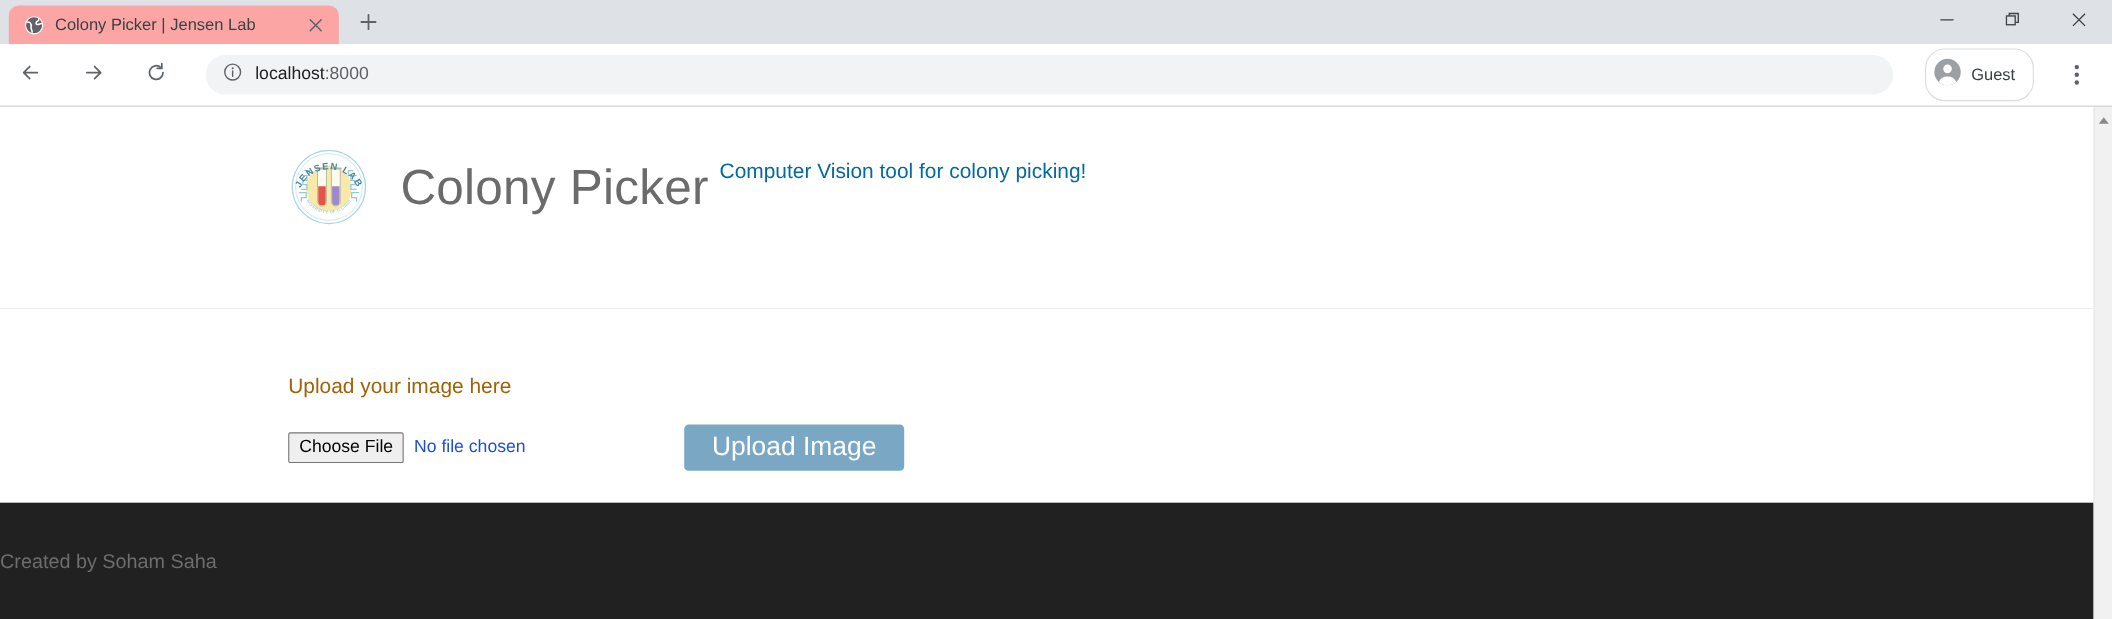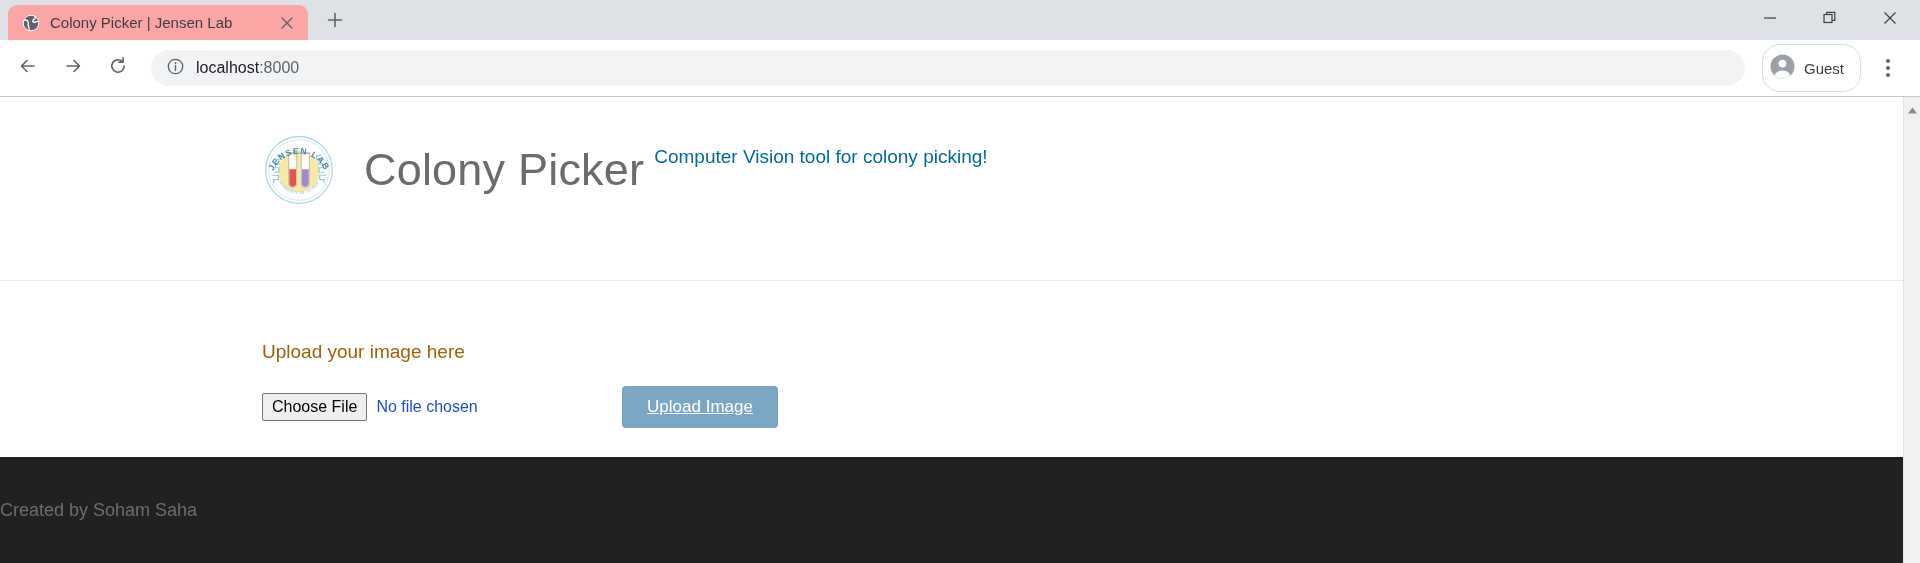--- a/index.html
+++ b/index.html
@@ -62,21 +62,21 @@
     display: flex; align-items: center; justify-content: center;
   }
 
   .toolbar {
     height: 56px;
     flex: 0 0 56px;
     background: #ffffff;
     display: flex;
     align-items: center;
     padding: 0 14px 0 8px;
-    gap: 5px;
+    gap: 17px;
   }
   .nav-btn {
     width: 40px; height: 40px;
     display: flex; align-items: center; justify-content: center;
     border-radius: 50%;
     flex: 0 0 40px;
   }
   .omnibox {
     flex: 1 1 auto;
     height: 36px;
@@ -199,26 +199,25 @@
   .no-file {
     font-size: 16px;
     color: #1d4ed8;
   }
   .upload-btn {
     background: #7aa8c4;
     color: #ffffff;
     border: none;
     border-radius: 4px;
     font-family: "Liberation Sans", sans-serif;
-    font-size: 17px;
-    width: 156px;
+    font-size: 24px;
+    width: 200px;
     height: 42px;
     line-height: 42px;
     text-align: center;
-    text-decoration: underline;
   }
 
   
   .footer {
     background: #212121;
     height: 106px;
     flex: 0 0 106px;
     display: flex;
     align-items: center;
   }

